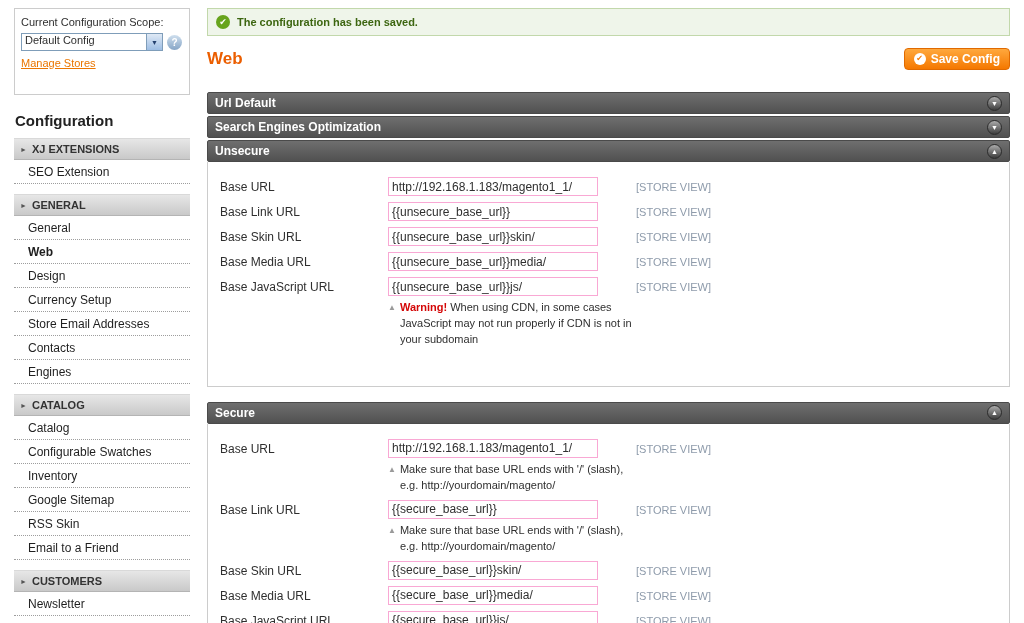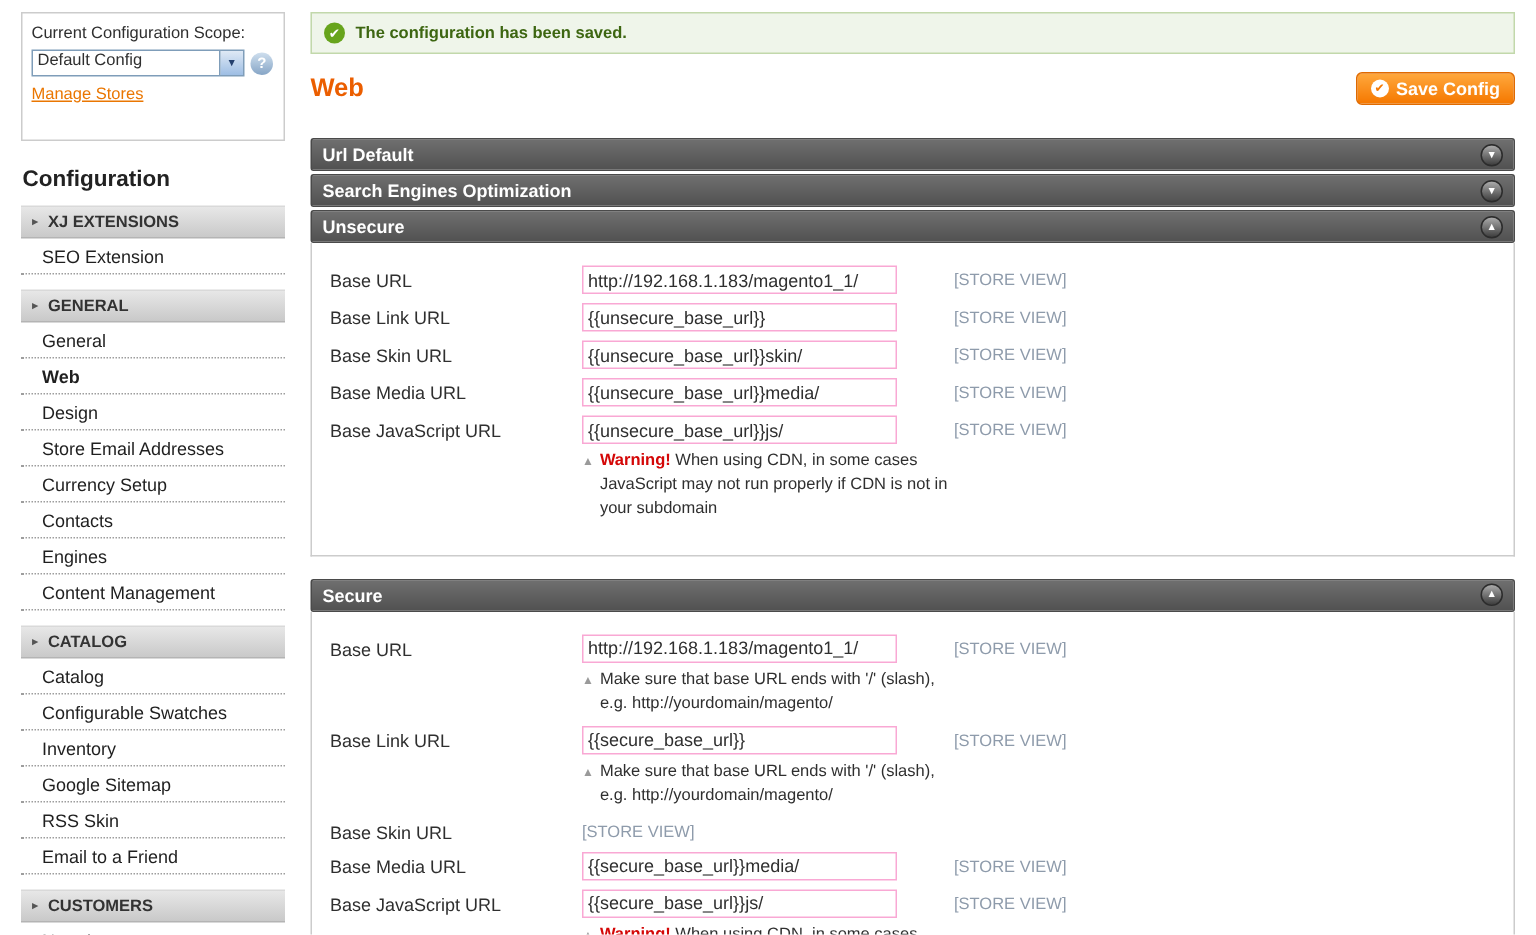--- a/index.html
+++ b/index.html
@@ -81,21 +81,21 @@
     font-size: 12px; padding: 3px 7px; display: flex; align-items: center;
     justify-content: space-between; border-radius: 2px; border: 1px solid #4a4a4a;
     cursor: pointer; height: 22px;
   }
   .toggle-btn {
     width: 15px; height: 15px; border-radius: 50%;
     background: linear-gradient(#ababab, #3d3d3d); border: 1px solid #2c2c2c;
     color: #fff; font-size: 7px; display: flex; align-items: center; justify-content: center;
     flex: none; cursor: pointer;
   }
-  .section-body { border: 1px solid #ccc; border-top: none; background: #fff; padding: 15px 12px 16px 12px; }
+  .section-body { border: 1px solid #ccc; border-top: none; background: #fff; padding: 15px 12px 32px 12px; }
   .field-row { display: grid; grid-template-columns: 168px 248px auto; align-items: start; margin-bottom: 6px; }
   .field-label { padding-top: 3px; font-size: 12px; color: #2f2f2f; }
   .text-input {
     width: 210px; height: 19px; border: 1px solid #f9a8d4; padding: 1px 3px;
     font-size: 12px; font-family: inherit; color: #2f2f2f; background: #fff;
   }
   .scope-label { font-size: 11px; color: #8e9bab; padding-top: 4px; white-space: nowrap; }
   .field-note { margin-top: 4px; font-size: 11px; color: #2f2f2f; max-width: 252px; line-height: 1.45; display: flex; gap: 4px; }
   .note-marker { color: #9a9a9a; font-size: 8px; padding-top: 2px; flex: none; }
   .warn-bold { color: #d40707; font-weight: bold; }
@@ -127,25 +127,24 @@
           <div class="nav-item">SEO Extension</div>
         </div>
         <div class="nav-group">
           <div class="nav-group-header">
             <span class="nav-arrow">►</span>
             <span>GENERAL</span>
           </div>
           <div class="nav-item">General</div>
           <div class="nav-item active">Web</div>
           <div class="nav-item">Design</div>
+          <div class="nav-item">Currency Setup</div>
           <div class="nav-item">Store Email Addresses</div>
-          <div class="nav-item">Currency Setup</div>
           <div class="nav-item">Contacts</div>
           <div class="nav-item">Engines</div>
-          <div class="nav-item">Content Management</div>
         </div>
         <div class="nav-group">
           <div class="nav-group-header">
             <span class="nav-arrow">►</span>
             <span>CATALOG</span>
           </div>
           <div class="nav-item">Catalog</div>
           <div class="nav-item">Configurable Swatches</div>
           <div class="nav-item">Inventory</div>
           <div class="nav-item">Google Sitemap</div>
@@ -241,20 +240,21 @@
             <div class="field-row">
               <label class="field-label">Base Link URL</label>
               <div class="field-control"><input type="text" class="text-input" value="{{secure_base_url}}" style=""><div class="field-note">
                   <span class="note-marker">▲</span>
                   <span>Make sure that base URL ends with '/' (slash), e.g. http://yourdomain/magento/</span>
                 </div></div>
               <span class="scope-label">[STORE VIEW]</span>
             </div>
             <div class="field-row">
               <label class="field-label">Base Skin URL</label>
+              <div class="field-control"><input type="text" class="text-input" value="{{secure_base_url}}skin/" style=""></div>
               <span class="scope-label">[STORE VIEW]</span>
             </div>
             <div class="field-row">
               <label class="field-label">Base Media URL</label>
               <div class="field-control"><input type="text" class="text-input" value="{{secure_base_url}}media/" style=""></div>
               <span class="scope-label">[STORE VIEW]</span>
             </div>
             <div class="field-row">
               <label class="field-label">Base JavaScript URL</label>
               <div class="field-control"><input type="text" class="text-input" value="{{secure_base_url}}js/" style=""><div class="field-note">

